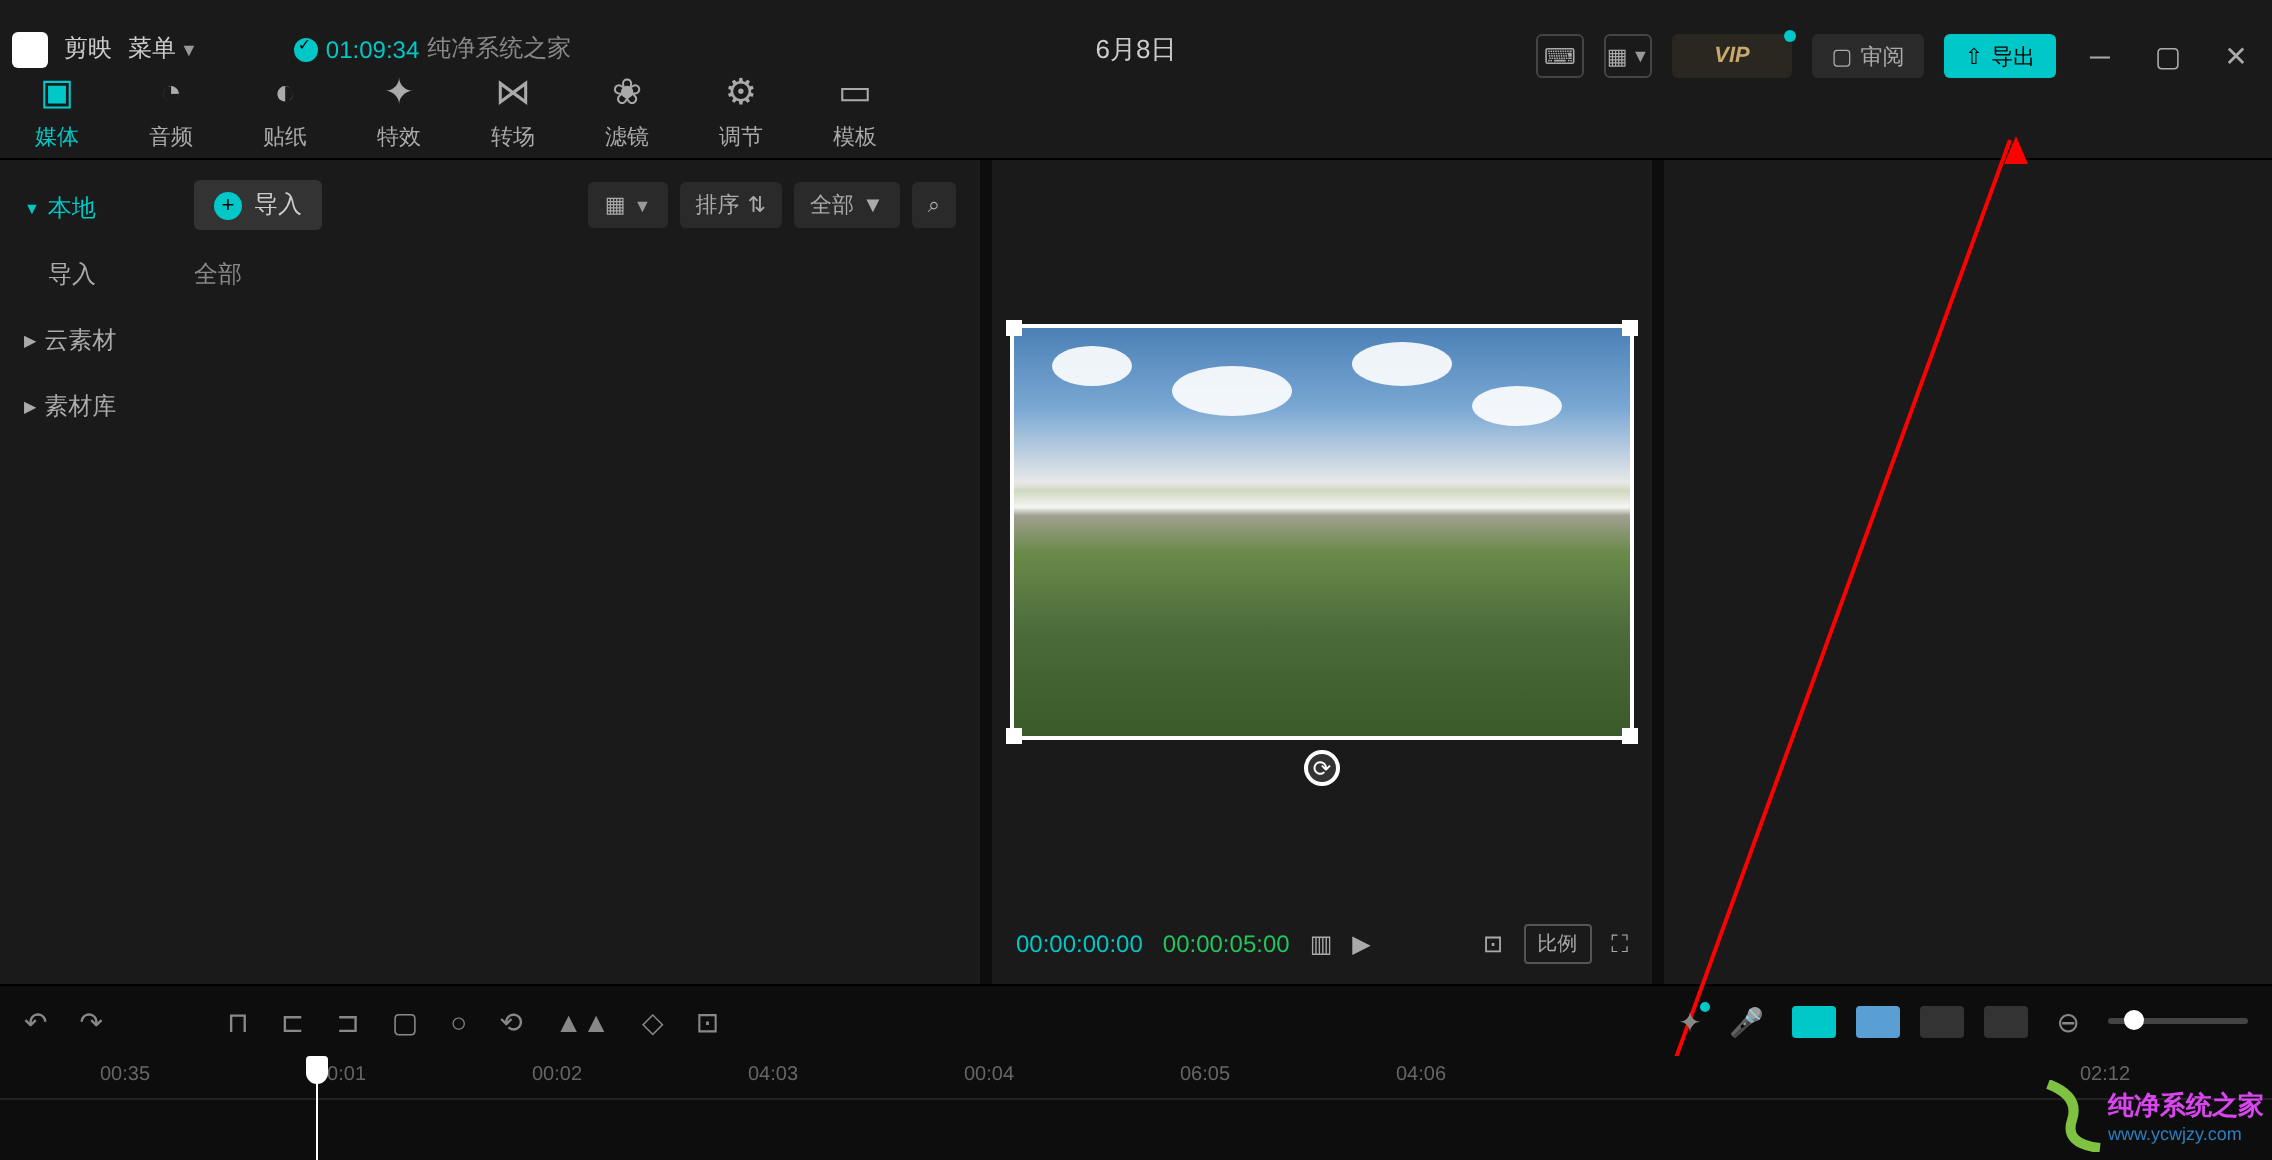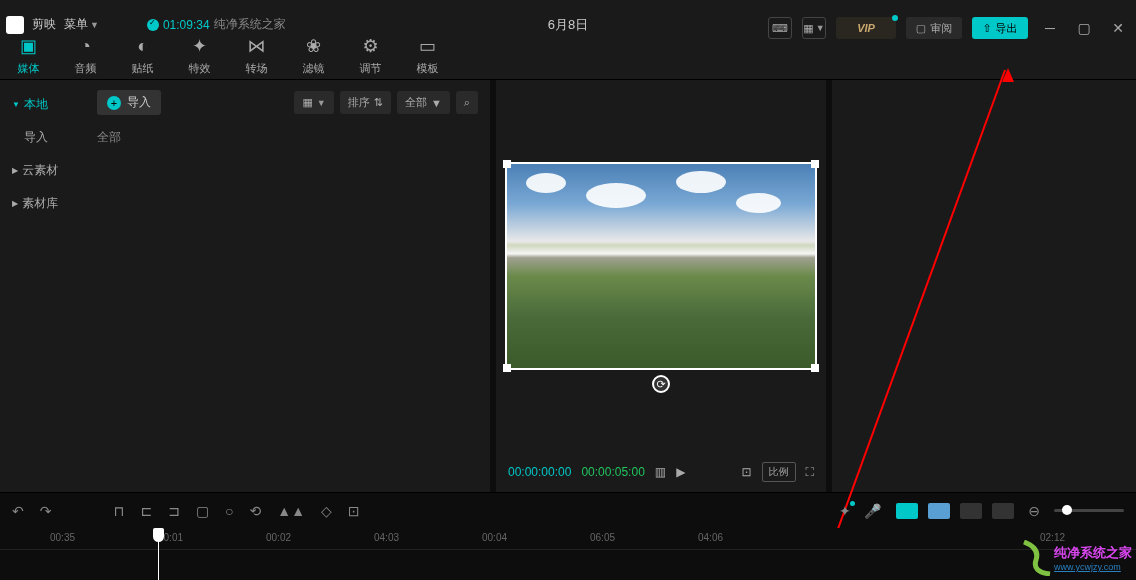--- a/index.html
+++ b/index.html
@@ -77,21 +77,21 @@
 .zoom-thumb { position:absolute; width:10px; height:10px; background:#fff; border-radius:50%; top:-4px; left:8px; }
 .timeline { height:56px; background:#0d0d0d; position:relative; }
 .ruler { height:22px; position:relative; border-bottom:1px solid #222; }
 .tick { position:absolute; top:4px; color:#666; font-size:10px; }
 .playhead { position:absolute; top:0; bottom:0; width:1px; background:#fff; left:158px; }
 .playhead:before { content:""; position:absolute; top:0; left:-5px; width:11px; height:14px; background:#fff; border-radius:2px 2px 6px 6px; }
 .watermark { position:absolute; right:4px; bottom:4px; display:flex; align-items:center; gap:2px; z-index:100; }
 .wm-curve { width:30px; height:36px; }
 .wm-box { display:flex; flex-direction:column; }
 .wm1 { font-size:13px; font-weight:bold; color:#d946ef; }
-.wm2 { font-size:9px; color:#2a7fbf;text-decoration:underline; }
+.wm2 { font-size:9px; color:#2a7fbf; }
 .spacer { flex:1; }
 </style>
 </head>
 <body>
 
 <div class="topbar">
   <div class="app-icon"></div>
   <span>剪映</span>
   <div class="menu-btn">
     <span>菜单</span>

